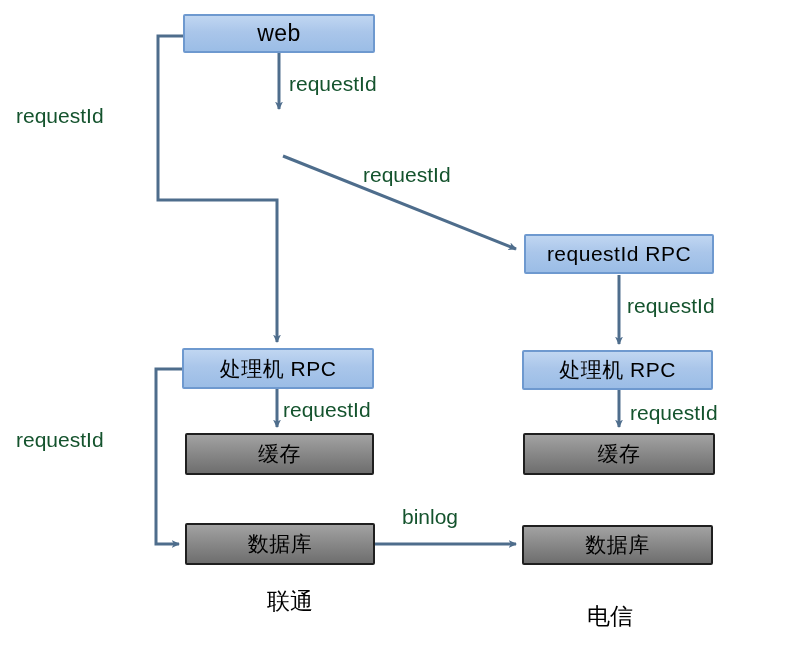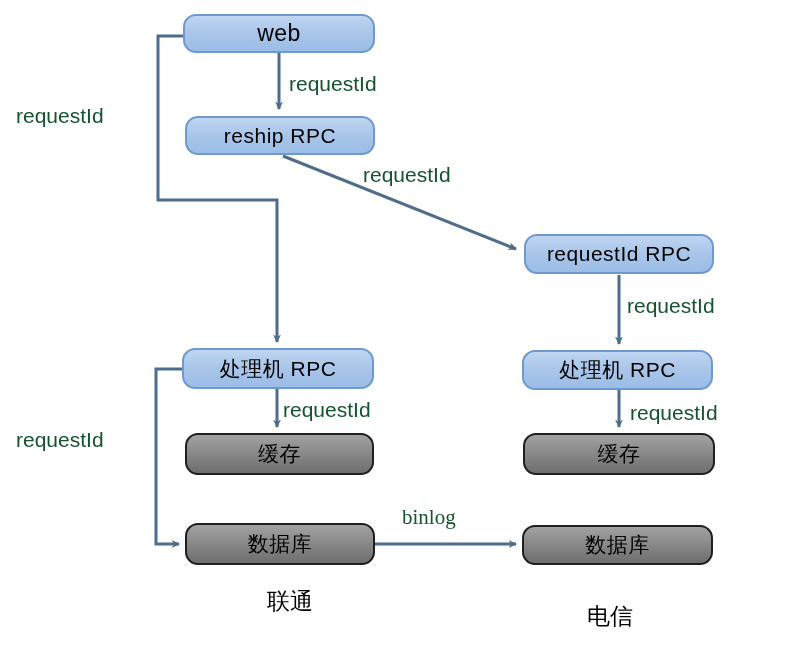--- a/index.html
+++ b/index.html
@@ -22,21 +22,21 @@
     pointer-events: none;
   }
   .node {
     position: absolute;
     box-sizing: border-box;
     display: flex;
     align-items: center;
     justify-content: center;
     font-size: 21px;
     color: #000000;
-    border-radius: 13px;
+    border-radius: 2px;
     white-space: nowrap;
     letter-spacing: 0.5px;
   }
   .node.blue {
     background: linear-gradient(180deg, #c0d6f1 0%, #aac6ea 45%, #9bbde6 100%);
     border: 2px solid #6e99cf;
   }
   .node.gray {
     background: linear-gradient(180deg, #a2a2a2 0%, #8a8a8a 45%, #6e6e6e 100%);
     border: 2px solid #1f1f1f;
@@ -73,21 +73,20 @@
       <path d="M619 275 L619 344" marker-end="url(#arrow)"></path>
       <path d="M277 389 L277 427" marker-end="url(#arrow)"></path>
       <path d="M619 390 L619 427" marker-end="url(#arrow)"></path>
       <path d="M182 369 L156 369 L156 544 L179 544" marker-end="url(#arrow)"></path>
       <path d="M375 544 L516 544" marker-end="url(#arrow)"></path>
     </g>
   </svg>
 
   <div class="node blue" style="left:183px; top:14px; width:192px; height:39px; font-size:23px;">web</div>
 
-  <div class="node blue" style="left:185px; top:116px; width:190px; height:39px;">reship RPC</div>
 
   <div class="node blue" style="left:524px; top:234px; width:190px; height:40px;">requestId RPC</div>
 
   <div class="node blue" style="left:182px; top:348px; width:192px; height:41px;">处理机 RPC</div>
 
   <div class="node blue" style="left:522px; top:350px; width:191px; height:40px;">处理机 RPC</div>
 
   <div class="node gray" style="left:185px; top:433px; width:189px; height:42px;">缓存</div>
 
   <div class="node gray" style="left:523px; top:433px; width:192px; height:42px;">缓存</div>
@@ -103,19 +102,19 @@
   <div class="edge-label" style="left:363px; top:163px;">requestId</div>
 
   <div class="edge-label" style="left:627px; top:294px;">requestId</div>
 
   <div class="edge-label" style="left:283px; top:398px;">requestId</div>
 
   <div class="edge-label" style="left:630px; top:401px;">requestId</div>
 
   <div class="edge-label" style="left:16px; top:428px;">requestId</div>
 
-  <div class="edge-label" style="left:402px; top:505px;font-family:Liberation Serif, serif;">binlog</div>
+  <div class="edge-label" style="left:402px; top:505px;">binlog</div>
 
   <div class="zone-label" style="left:267px; top:586px;">联通</div>
 
   <div class="zone-label" style="left:587px; top:601px;">电信</div>
 
 </div>
 
 </body></html>

